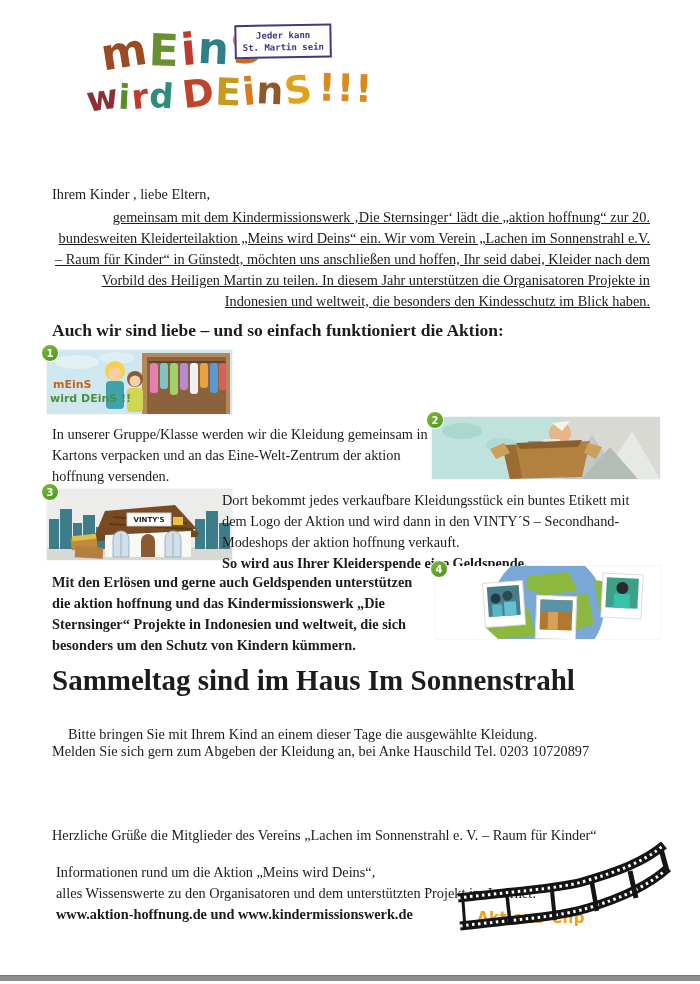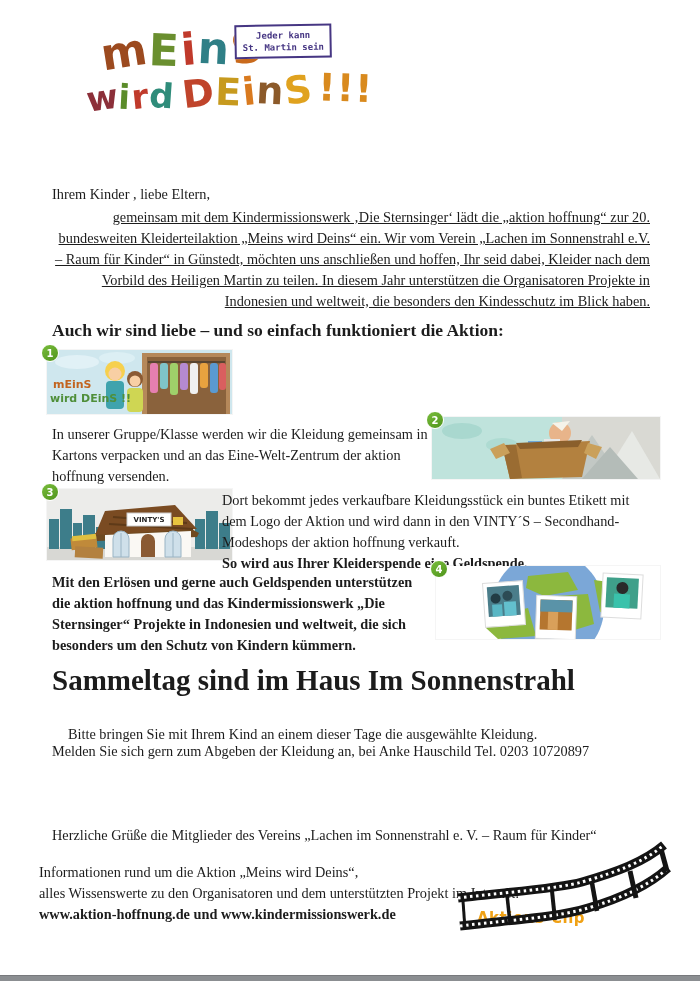--- a/index.html
+++ b/index.html
@@ -56,21 +56,21 @@
   .s2-img{left:432px;top:417px;width:228px;height:62px;}
   .s3-img{left:47px;top:489px;width:185px;height:71px;}
   .s3-txt{left:222px;top:490px;width:430px;}
   .s4-txt{left:52px;top:572px;width:382px;font-weight:bold;}
   .s4-img{left:436px;top:566px;width:224px;height:73px;}
   
   .coll-l1{left:68px;top:724px;}
   .coll-l2{left:52px;top:741px;}
   .support{left:52px;top:764px;width:558px;}
   .greeting{left:52px;top:813px;margin-top:12px;}
-  .footer-info{left:39px;top:862px;}
+  .footer-info{left:56px;top:862px;}
   .footer-info div{height:21px;}
   .footer-links{font-weight:bold;}
   .footer-links span{cursor:pointer;}
   .clip-label{
     position:absolute;left:477px;top:861px;color:#f0a115;cursor:pointer;
     font-family:"DejaVu Sans",sans-serif;font-weight:bold;font-size:15px;letter-spacing:.5px;margin-top:48px;
   }
   .filmstrip{position:absolute;left:452px;top:838px;width:220px;height:96px;cursor:pointer;}
   .bottom-bar{position:absolute;left:0;top:975px;width:700px;height:5px;background:#8b8e91;border-top:1px solid #77797c;}
 </style>

